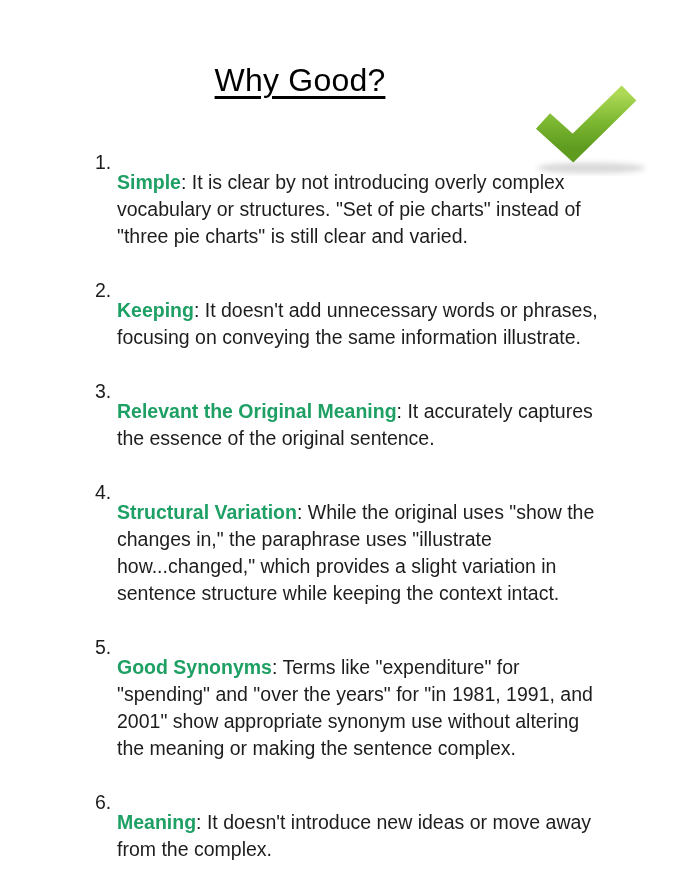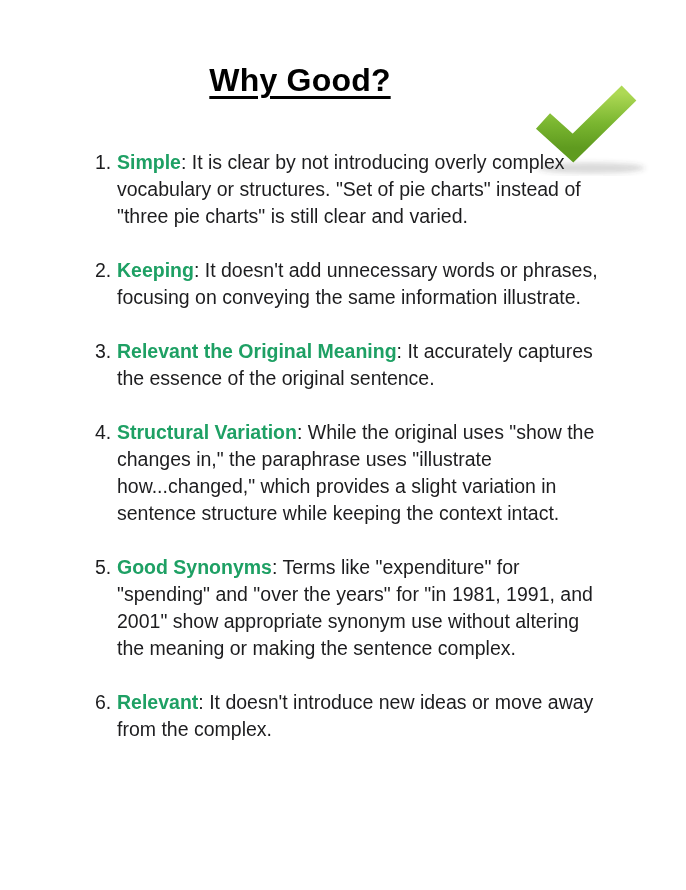--- a/index.html
+++ b/index.html
@@ -17,21 +17,21 @@
     color: var(--text-color, #1d1d1f);
   }
   .title-wrap {
     width: 600px;
     margin-top: 62px;
     text-align: center;
   }
   .page-title {
     display: inline-block;
     font-size: 32px;
-    font-weight: 700;
+    font-weight: 400;
     color: #000000;
     text-decoration: underline;
     text-decoration-thickness: 2.5px;
     text-underline-offset: 5px;
     letter-spacing: 0.2px;
     text-align: center;
   }
   .check-wrap {
     position: absolute;
     left: 528px;
@@ -54,20 +54,21 @@
     margin-bottom: 27px;
     font-size: 19.5px;
     line-height: 27px;
   }
   .num {
     flex: 0 0 22px;
   }
   .body-text {
     flex: 0 0 486px;
     max-width: 486px;
+    margin-top: 20px;
   }
   .kw {
     font-weight: 700;
     color: var(--kw-green, #1ea064);
   }
 </style>
 </head>
 <body>
 
 <div class="page">
@@ -115,17 +116,17 @@
       <span class="body-text"><span class="kw">Structural Variation</span><span>: While the original uses "show the changes in," the paraphrase uses "illustrate how...changed," which provides a slight variation in sentence structure while keeping the context intact.</span></span>
     </div>
 
     <div class="item">
       <span class="num">5.</span>
       <span class="body-text"><span class="kw">Good Synonyms</span><span>: Terms like "expenditure" for "spending" and "over the years" for "in 1981, 1991, and 2001" show appropriate synonym use without altering the meaning or making the sentence complex.</span></span>
     </div>
 
     <div class="item">
       <span class="num">6.</span>
-      <span class="body-text"><span class="kw">Relevant</span><span>: It doesn't introduce new ideas or move away from the complex.</span></span>
+      <span class="body-text"><span class="kw">Meaning</span><span>: It doesn't introduce new ideas or move away from the complex.</span></span>
     </div>
 
   </div>
 </div>
 
 </body></html>

